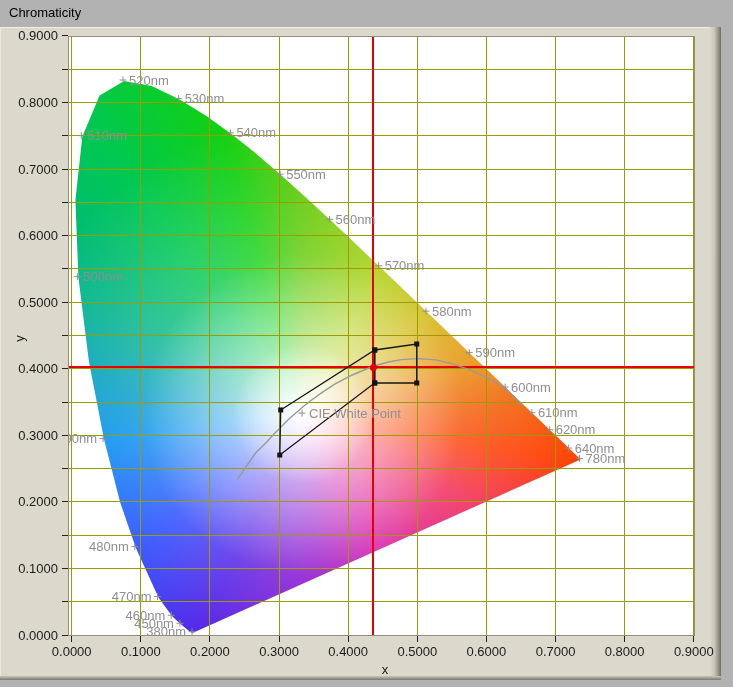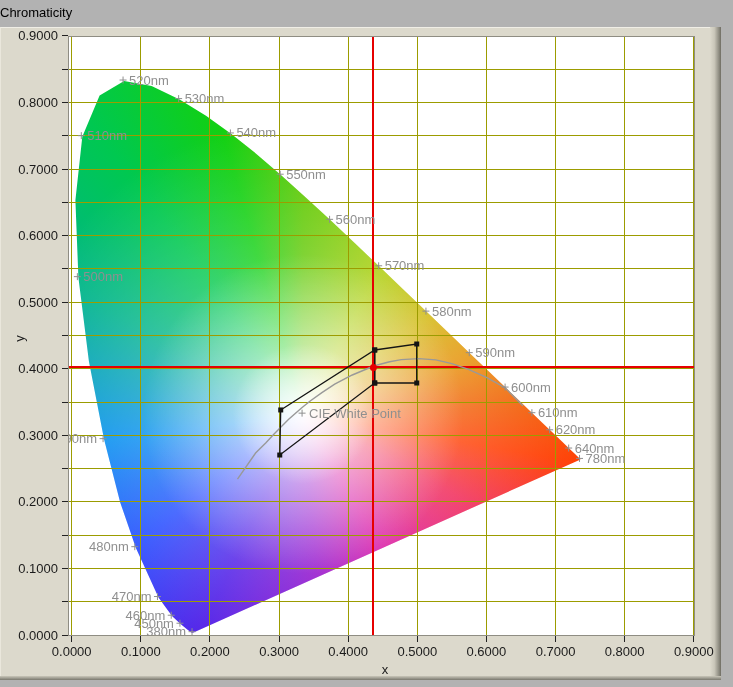--- a/index.html
+++ b/index.html
@@ -1,19 +1,19 @@
 <!DOCTYPE html>
 <html><head>
 <meta charset="utf-8">
 <style>
   html,body{margin:0;padding:0;background:#b2b2b2;}
   #app{position:relative;width:733px;height:687px;background:#b2b2b2;overflow:hidden;
        font-family:"Liberation Sans","DejaVu Sans",sans-serif;-webkit-font-smoothing:none;}
   #titlebar{position:absolute;left:0;top:0;width:733px;height:27px;background:#b2b2b2;
-            color:#000;font-size:13px;line-height:26px;box-sizing:border-box;}
+            color:#000;font-size:13px;line-height:26px;padding-left:9px;box-sizing:border-box;}
   #panel{position:absolute;left:0;top:27px;width:721px;height:652px;background:#dcd9cc;
          border-top:1px solid #f0eee6;border-left:1px solid #eae7dc;box-sizing:border-box;}
   #panel-right-edge{position:absolute;left:710px;top:27px;width:11px;height:652px;
          background:linear-gradient(to right,#dcd9cc,#c9c6b9 40%,#8d8b80 82%,#6f6d63);}
   #panel-bottom-edge{position:absolute;left:0;top:676px;width:721px;height:4px;
          background:linear-gradient(to bottom,#c9c6b9,#7a786e);}
   #plot-area{position:absolute;left:68px;top:36px;width:627px;height:600px;background:#ffffff;
          border:1px solid #8f8d83;box-sizing:border-box;overflow:hidden;}
   #horseshoe{position:absolute;left:0;top:0;width:627px;height:600px;}
   #overlay{position:absolute;left:0;top:0;width:733px;height:687px;pointer-events:none;}

